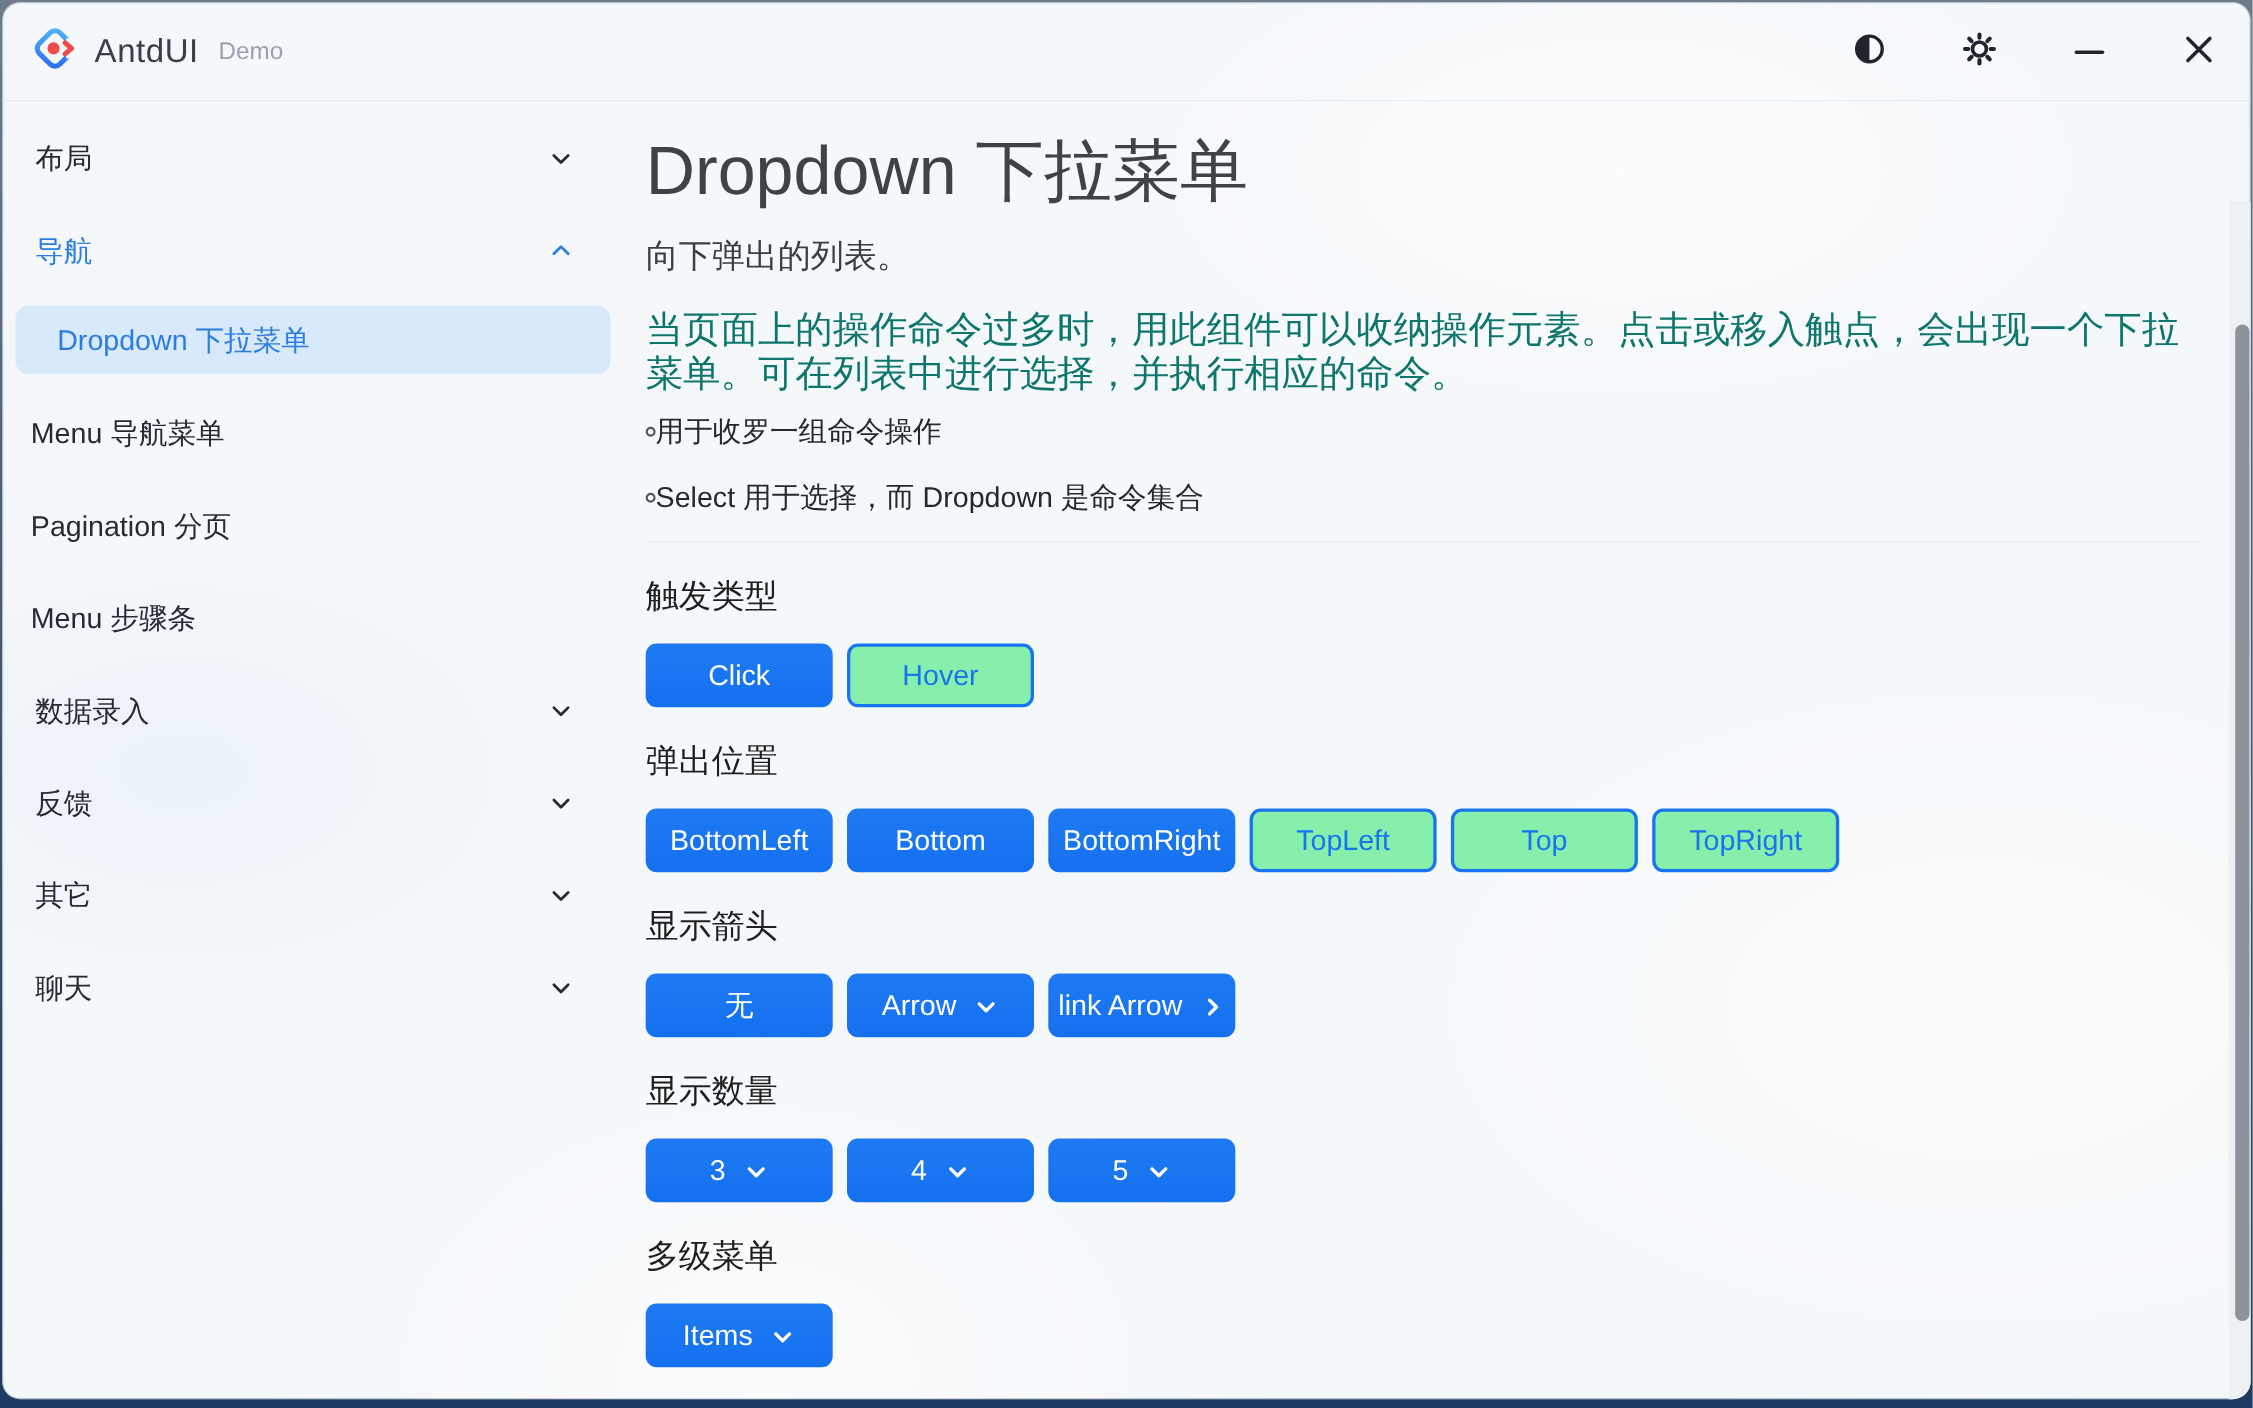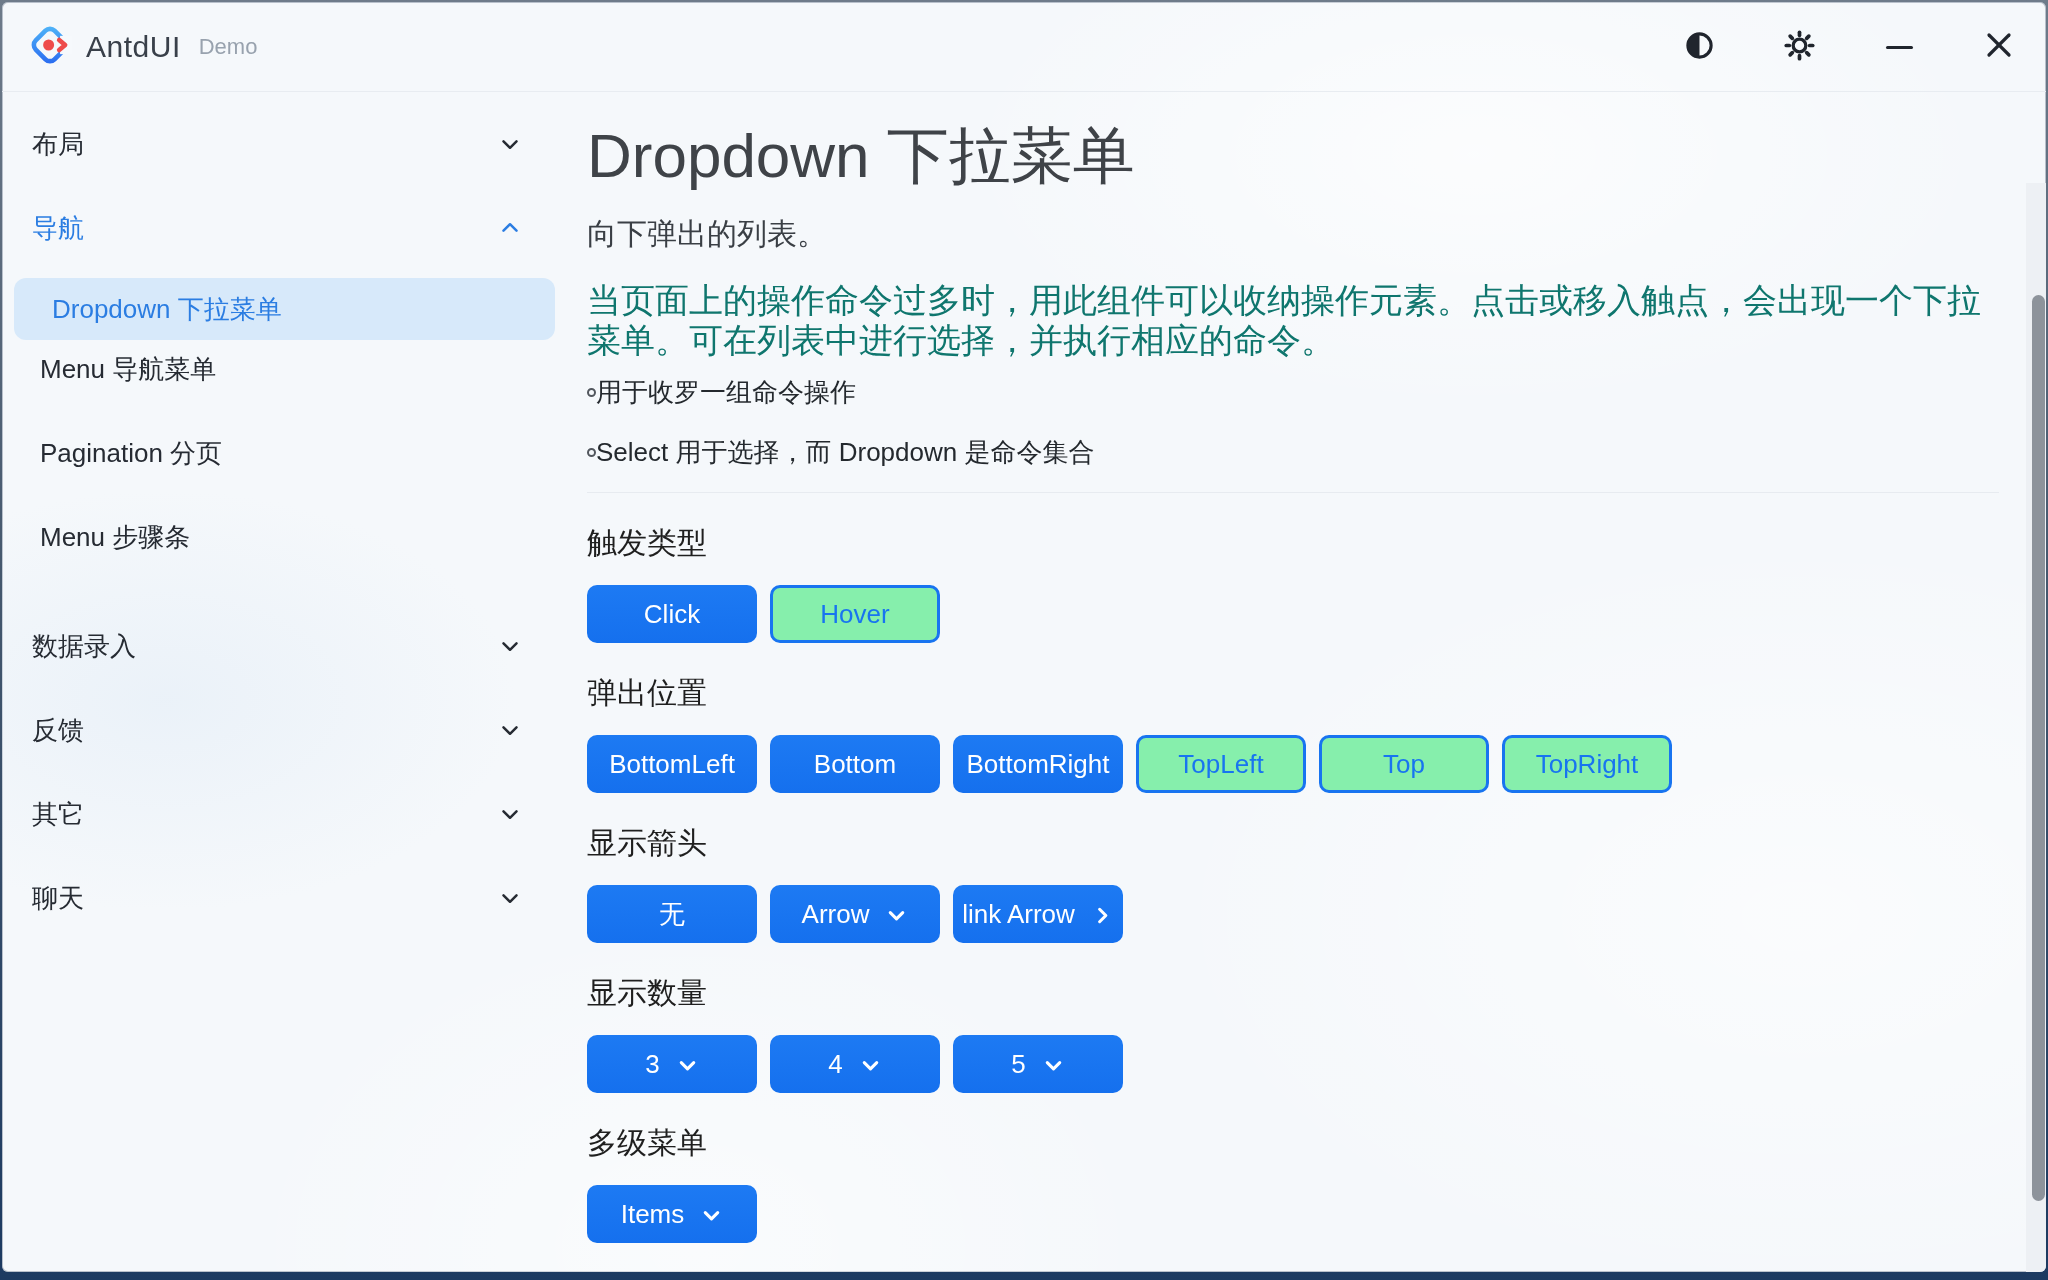--- a/index.html
+++ b/index.html
@@ -3,21 +3,21 @@
 <meta charset="utf-8">
 <style>
   * { margin:0; padding:0; box-sizing:border-box; }
   html,body { width:2048px; height:1280px; overflow:hidden;
     font-family:"Liberation Sans","DejaVu Sans",sans-serif; }
 
   .page { position:relative; width:2048px; height:1280px;
     background:linear-gradient(180deg,#6e7b8a 0%,#45586e 45%,#1c3a61 100%); }
 
   .window { position:absolute; left:2px; top:2px; right:2px; bottom:8px;
-    background:#f5f8fb; border-radius:6px; overflow:hidden;
+    background:#f5f8fb; border-radius:16px; overflow:hidden;
     box-shadow:inset 0 0 0 1px rgba(110,125,145,.45);
     display:flex; flex-direction:column; }
 
   
   .window::before { content:""; position:absolute; inset:0; pointer-events:none;
     background:
       radial-gradient(850px 420px at 72% 12%, rgba(255,255,255,.65), transparent 62%),
       radial-gradient(1100px 650px at 88% 72%, rgba(255,255,255,.55), transparent 60%),
       radial-gradient(720px 520px at 34% 98%, rgba(255,255,255,.5), transparent 65%),
       radial-gradient(500px 300px at 8% 55%, rgba(232,240,248,.8), transparent 70%); }
@@ -40,21 +40,21 @@
   .sidebar { width:565px; flex:0 0 565px; padding-top:10px; }
   .side-group { height:84px; display:flex; align-items:center;
     padding:0 44px 0 30px; cursor:default; }
   .side-group .lbl { font-size:26px; color:#262b33; }
   .side-group .chev { margin-left:auto; display:flex; }
   .side-group.active .lbl { color:#2b7de2; }
   .subnav { margin-top:8px; }
   .side-pill { height:62px; margin:0 12px 12px 12px; background:#d7e9fa; border-radius:12px;
     display:flex; align-items:center; padding-left:38px; }
   .side-pill .lbl { font-size:26px; color:#2b7de2; }
-  .side-sub { height:84px; display:flex; align-items:flex-start; padding-left:38px; }
+  .side-sub { height:84px; display:flex; align-items:center; padding-left:26px; }
   .side-sub .lbl { font-size:26px; color:#262b33; }
 
   
   .main { flex:1; position:relative; }
   .content { padding:28px 60px 0 20px; }
   .h1 { font-size:62px; line-height:72px; font-weight:400; color:#3f4348; }
   .subtitle { margin-top:22px; font-size:30px; line-height:40px; color:#3a3f45; }
   .desc { margin-top:26px; font-size:34px; line-height:40px; color:#0f766e; max-width:1412px; }
   .bullets { margin-top:12px; }
   .bullet { display:flex; align-items:center; height:40px; margin-bottom:20px;

